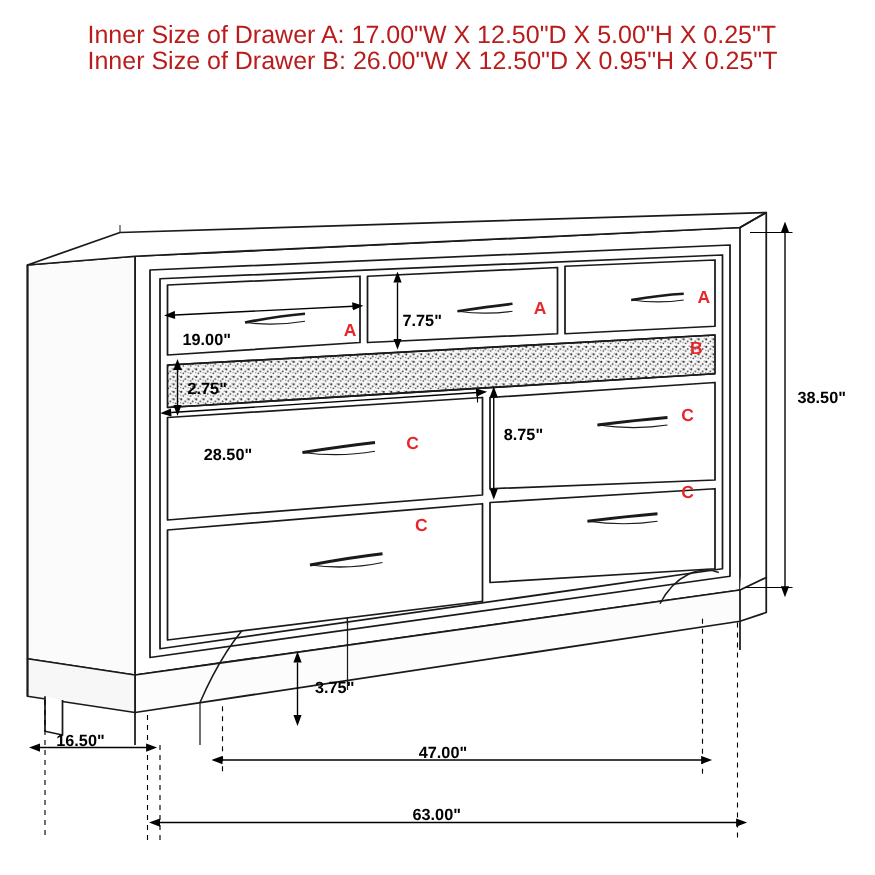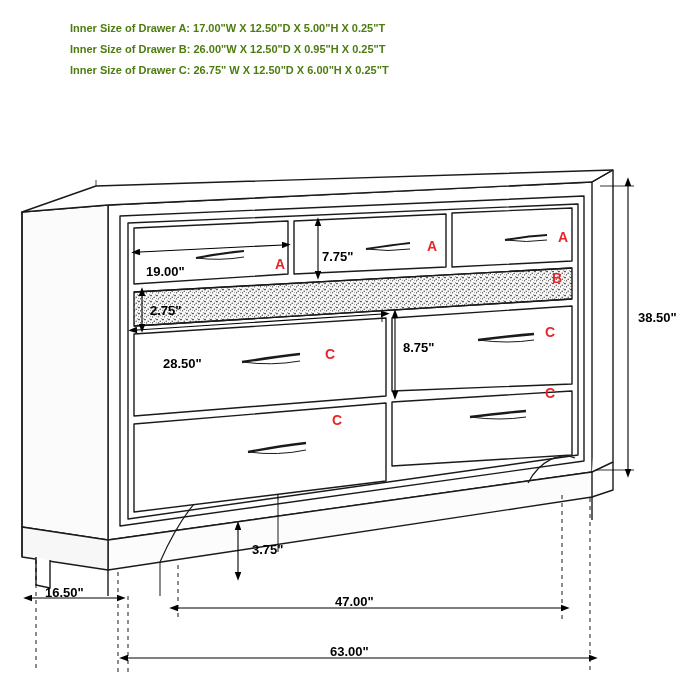--- a/index.html
+++ b/index.html
@@ -15,23 +15,23 @@
     font-family: "Liberation Sans", sans-serif;
     overflow: hidden;
   }
   .spec-block {
     position: absolute;
     left: 70px;
     top: 18px;
     width: 600px;
   }
   .spec-line {
-    font-size: 11px;
-    font-weight: bold;
-    color: #4d7c0f;
+    font-size: 20px;
+    font-weight: normal;
+    color: #b91c1c;
     line-height: 21px;
     white-space: nowrap;
   }
   svg.diagram {
     position: absolute;
     left: 0;
     top: 0;
     width: 700px;
     height: 700px;
   }
@@ -51,21 +51,20 @@
   }
 </style>
 </head>
 <body>
 
 <div id="root">
 
   <div class="spec-block">
     <div class="spec-line">Inner Size of Drawer A: 17.00"W X 12.50"D X 5.00"H X 0.25"T</div>
     <div class="spec-line">Inner Size of Drawer B: 26.00"W X 12.50"D X 0.95"H X 0.25"T</div>
-    <div class="spec-line">Inner Size of Drawer C: 26.75" W X 12.50"D X 6.00"H X 0.25"T</div>
   </div>
 
   <svg class="diagram" viewBox="0 0 700 700">
     <defs>
       <marker id="arrowStart" markerWidth="9" markerHeight="9" refX="8" refY="3" orient="auto" markerUnits="strokeWidth">
         <path d="M8,0 L0,3 L8,6 z" fill="#000"></path>
       </marker>
       <marker id="arrowEnd" markerWidth="9" markerHeight="9" refX="1" refY="3" orient="auto" markerUnits="strokeWidth">
         <path d="M0,0 L8,3 L0,6 z" fill="#000"></path>
       </marker>

